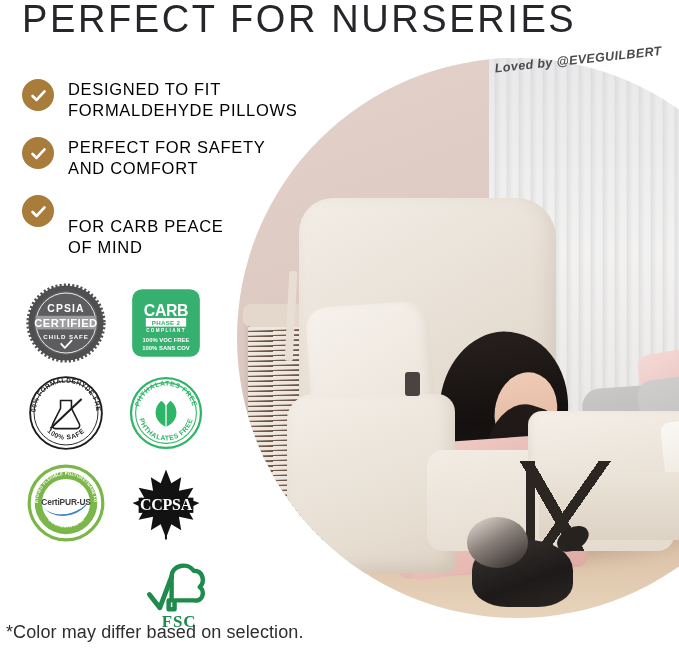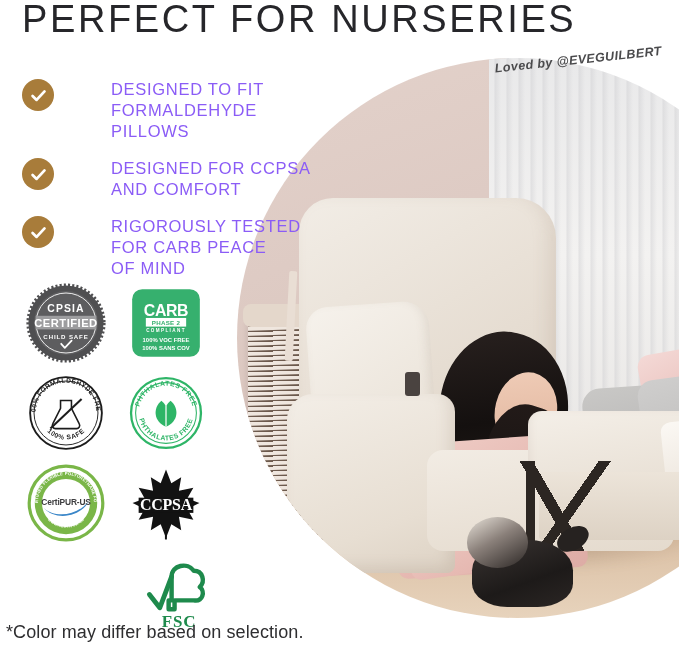--- a/index.html
+++ b/index.html
@@ -241,23 +241,22 @@
     background:#a87c3a;
     display:flex;align-items:center;justify-content:center;
     margin-right:14px;margin-top:1px;
   }
   .check svg{display:block;}
   .btext{
     font-size:16.5px;
     font-weight:400;
     letter-spacing:.7px;
     line-height:21px;
-    color:#8b5cf6;
+    color:#000000;
     padding-top:1px;
-    margin-left:43px;
   }
 
   
   .badges{position:absolute;left:16px;top:282px;width:200px;z-index:5;}
   .brow{display:flex;align-items:center;margin-bottom:8px;}
   .bcell{width:100px;display:flex;align-items:center;justify-content:center;height:82px;}
   .bcell.wide{width:200px;justify-content:flex-end;}
 
   .footnote{
     position:absolute;left:6px;top:622px;
@@ -330,33 +329,33 @@
       </span>
     </div>
 
     <div class="bullet">
       <span class="check">
         <svg width="19" height="19" viewBox="0 0 24 24" aria-hidden="true">
           <path d="M4.5 12.6 L9.6 17.6 L19.6 6.8" fill="none" stroke="#ffffff" stroke-width="3.4" stroke-linecap="round" stroke-linejoin="round"></path>
         </svg>
       </span>
       <span class="btext">
-        <span>DESIGNED FOR CCPSA</span><br>
+        <span>PERFECT FOR SAFETY</span><br>
         <span>AND COMFORT</span>
       </span>
     </div>
 
     <div class="bullet">
       <span class="check">
         <svg width="19" height="19" viewBox="0 0 24 24" aria-hidden="true">
           <path d="M4.5 12.6 L9.6 17.6 L19.6 6.8" fill="none" stroke="#ffffff" stroke-width="3.4" stroke-linecap="round" stroke-linejoin="round"></path>
         </svg>
       </span>
       <span class="btext">
-        <span>RIGOROUSLY TESTED</span><br>
+        <br>
         <span>FOR CARB PEACE</span><br>
         <span>OF MIND</span>
       </span>
     </div>
 
   </div>
 
   <div class="badges">
 
     <div class="brow">

